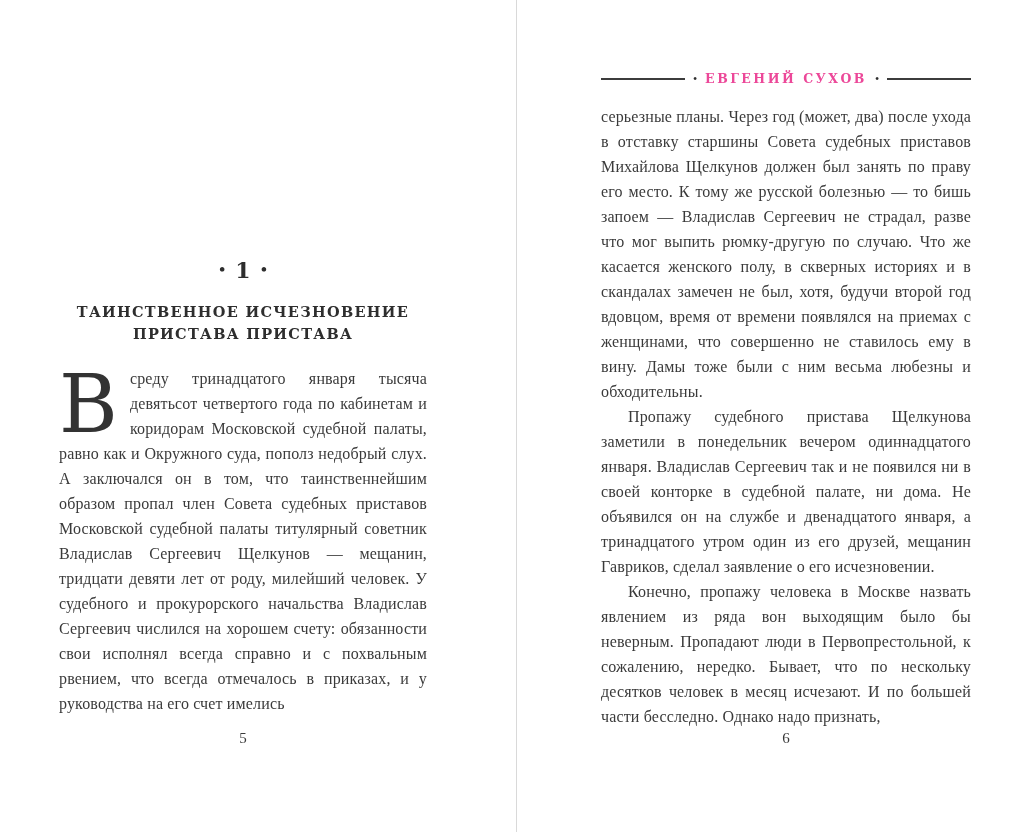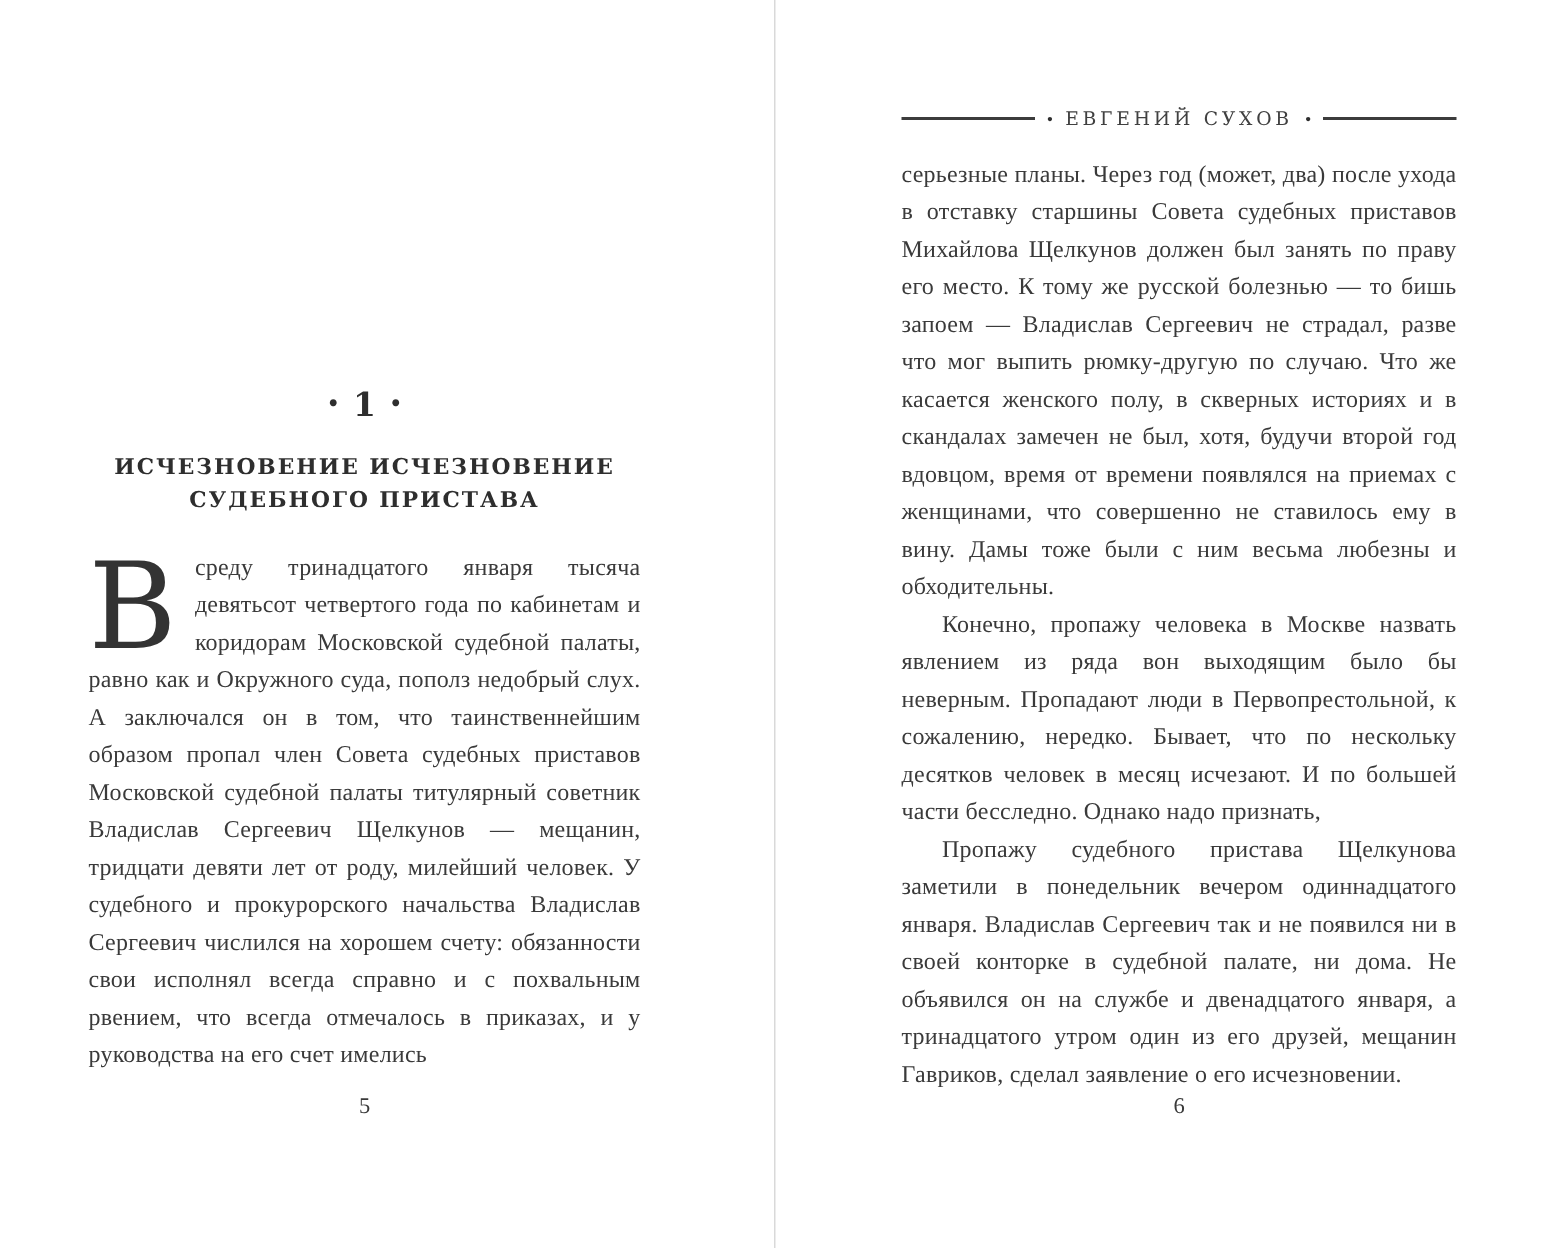--- a/index.html
+++ b/index.html
@@ -70,58 +70,58 @@
   }
   .running-header .rule {
     flex: 1 1 auto; height: 2px; background: #3c3c3c;
   }
   .running-header .hdot {
     font-size: 12px; line-height: 1; color: #2e2e2e;
     margin: 0 8px;
   }
   .running-header .htext {
     font-family: "DejaVu Serif", serif;
-    font-weight: normal; font-size: 12.5px;
-    letter-spacing: 2.5px; color: #404040;
+    font-weight: bold; font-size: 12.5px;
+    letter-spacing: 2.5px; color: #ec4899;
     white-space: nowrap;
   }
 
   .body-right p { text-align: justify; }
   .body-right p.indent { text-indent: 27px; }
 </style>
 </head>
 <body>
 
 <div class="gutter"></div>
 
 <div class="col col-left">
 
   <div class="chapter-number">
     <span class="orn">•</span><span>1</span><span class="orn">•</span>
   </div>
 
-  <div class="chapter-title">ИСЧЕЗНОВЕНИЕ ИСЧЕЗНОВЕНИЕ СУДЕБНОГО ПРИСТАВА</div>
+  <div class="chapter-title">ТАИНСТВЕННОЕ ИСЧЕЗНОВЕНИЕ ПРИСТАВА ПРИСТАВА</div>
 
   <div class="body-text body-left">
     <span class="dropcap">В</span><span>среду тринадцатого января тысяча девятьсот четвертого года по кабинетам и коридорам Московской судебной палаты, равно как и Окружного суда, пополз недобрый слух. А заключался он в том, что таинственнейшим образом пропал член Совета судебных приставов Московской судебной палаты титулярный советник Владислав Сергеевич Щелкунов — мещанин, тридцати девяти лет от роду, милейший человек. У судебного и прокурорского начальства Владислав Сергеевич числился на хорошем счету: обязанности свои исполнял всегда справно и с похвальным рвением, что всегда отмечалось в приказах, и у руководства на его счет имелись</span>
   </div>
 
   <div class="pagenum">5</div>
 </div>
 
 <div class="col col-right">
 
   <div class="running-header">
     <span class="rule"></span>
     <span class="hdot">•</span>
     <span class="htext">ЕВГЕНИЙ СУХОВ</span>
     <span class="hdot">•</span>
     <span class="rule"></span>
   </div>
 
   <div class="body-text body-right">
     <p>серьезные планы. Через год (может, два) после ухода в отставку старшины Совета судебных приставов Михайлова Щелкунов должен был занять по праву его место. К тому же русской болезнью — то бишь запоем — Владислав Сергеевич не страдал, разве что мог выпить рюмку-другую по случаю. Что же касается женского полу, в скверных историях и в скандалах замечен не был, хотя, будучи второй год вдовцом, время от времени появлялся на приемах с женщинами, что совершенно не ставилось ему в вину. Дамы тоже были с ним весьма любезны и обходительны.</p>
+    <p class="indent">Пропажу судебного пристава Щелкунова заметили в понедельник вечером одиннадцатого января. Владислав Сергеевич так и не появился ни в своей конторке в судебной палате, ни дома. Не объявился он на службе и двенадцатого января, а тринадцатого утром один из его друзей, мещанин Гавриков, сделал заявление о его исчезновении.</p>
     <p class="indent">Конечно, пропажу человека в Москве назвать явлением из ряда вон выходящим было бы неверным. Пропадают люди в Первопрестольной, к сожалению, нередко. Бывает, что по нескольку десятков человек в месяц исчезают. И по большей части бесследно. Однако надо признать,</p>
-    <p class="indent">Пропажу судебного пристава Щелкунова заметили в понедельник вечером одиннадцатого января. Владислав Сергеевич так и не появился ни в своей конторке в судебной палате, ни дома. Не объявился он на службе и двенадцатого января, а тринадцатого утром один из его друзей, мещанин Гавриков, сделал заявление о его исчезновении.</p>
   </div>
 
   <div class="pagenum">6</div>
 </div>
 
 </body></html>

